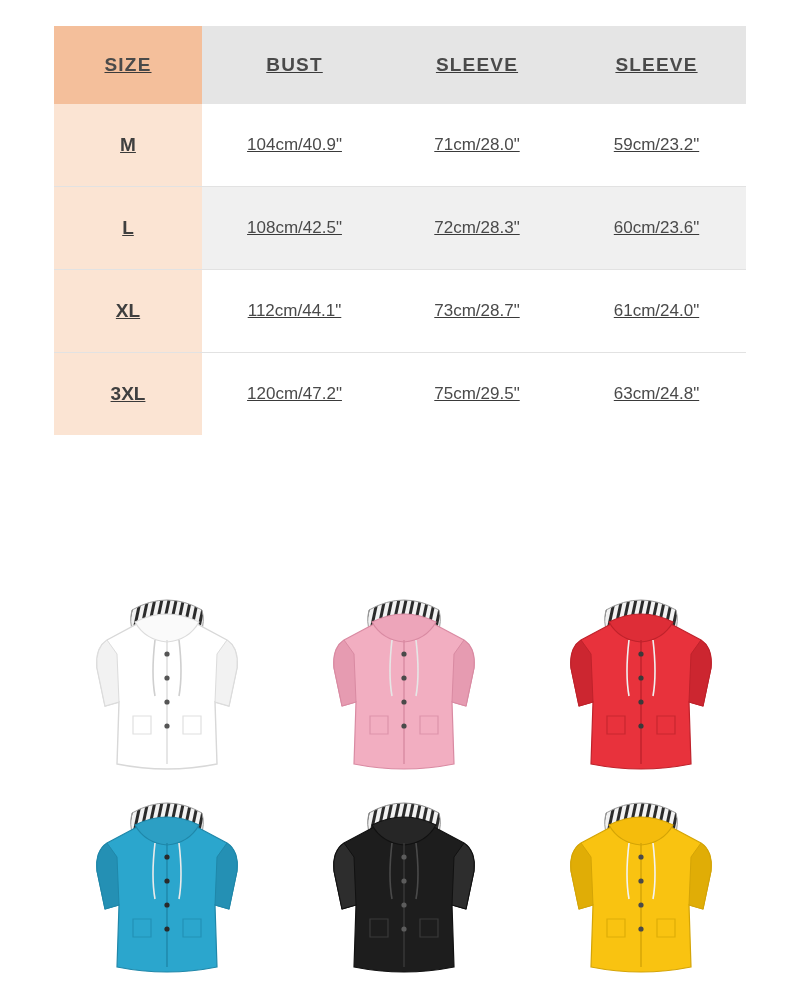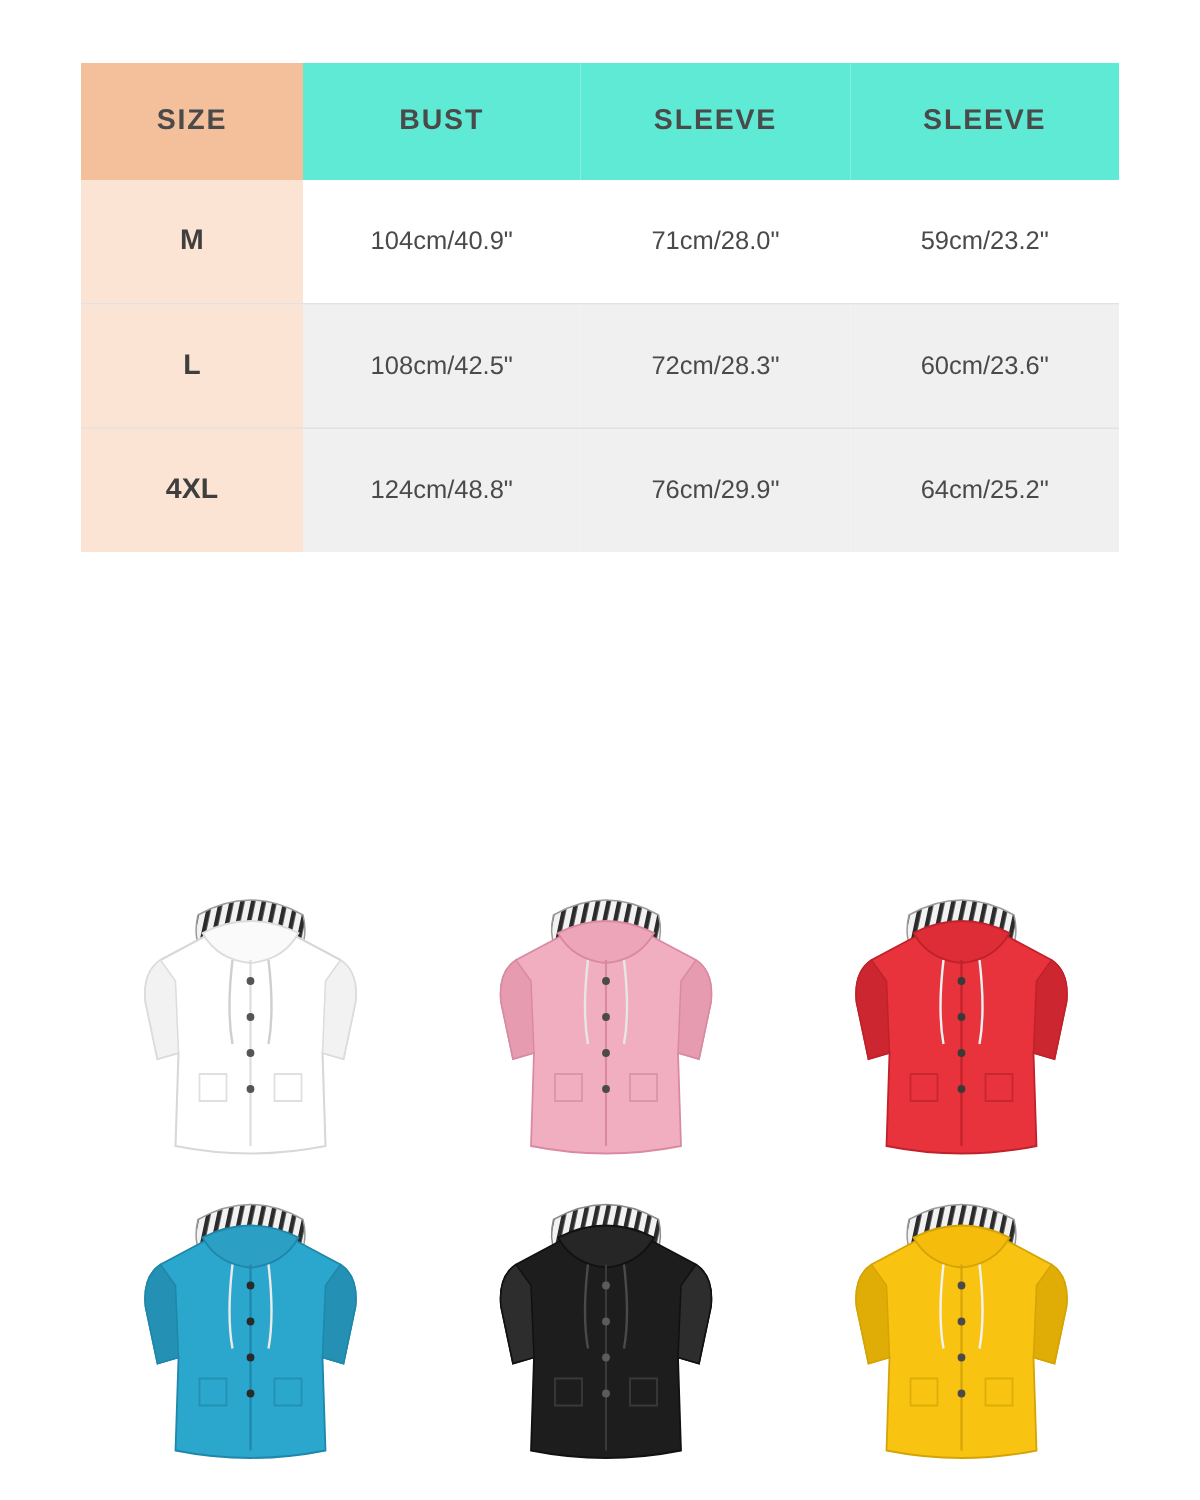--- a/index.html
+++ b/index.html
@@ -18,36 +18,37 @@
   .page {
     position: relative;
     width: 800px;
     height: 1000px;
   }
 
   
   .size-table-wrap {
     position: absolute;
     left: 54px;
-    top: 42px;
+    top: 26px;
     width: 692px;
+    text-decoration: underline;
   }
   table.size-table {
     width: 692px;
     border-collapse: collapse;
     table-layout: fixed;
   }
   table.size-table col.c-size   { width: 148px; }
   table.size-table col.c-bust   { width: 185px; }
   table.size-table col.c-length { width: 180px; }
   table.size-table col.c-sleeve { width: 179px; }
 
   table.size-table thead th {
     height: 76px;
-    background: #5eead4;
+    background: #e5e5e5;
     color: #4a4a4a;
     font-size: 19px;
     font-weight: bold;
     letter-spacing: 1.2px;
     text-align: center;
     vertical-align: middle;
     border: none;
   }
   table.size-table thead th.th-size {
     background: #f4bf9b;
@@ -123,25 +124,31 @@
           <td class="cell-val">104cm/40.9"</td>
           <td class="cell-val">71cm/28.0"</td>
           <td class="cell-val">59cm/23.2"</td>
         </tr>
         <tr class="row-even">
           <td class="cell-size">L</td>
           <td class="cell-val">108cm/42.5"</td>
           <td class="cell-val">72cm/28.3"</td>
           <td class="cell-val">60cm/23.6"</td>
         </tr>
-        <tr class="row-even">
-          <td class="cell-size">4XL</td>
-          <td class="cell-val">124cm/48.8"</td>
-          <td class="cell-val">76cm/29.9"</td>
-          <td class="cell-val">64cm/25.2"</td>
+        <tr class="row-odd">
+          <td class="cell-size">XL</td>
+          <td class="cell-val">112cm/44.1"</td>
+          <td class="cell-val">73cm/28.7"</td>
+          <td class="cell-val">61cm/24.0"</td>
+        </tr>
+        <tr class="row-odd">
+          <td class="cell-size">3XL</td>
+          <td class="cell-val">120cm/47.2"</td>
+          <td class="cell-val">75cm/29.5"</td>
+          <td class="cell-val">63cm/24.8"</td>
         </tr>
       </tbody>
     </table>
   </div>
 
   <div class="gallery">
 
     <div class="swatch">
       <svg width="180" height="195" viewBox="0 0 180 195">
         <defs>

